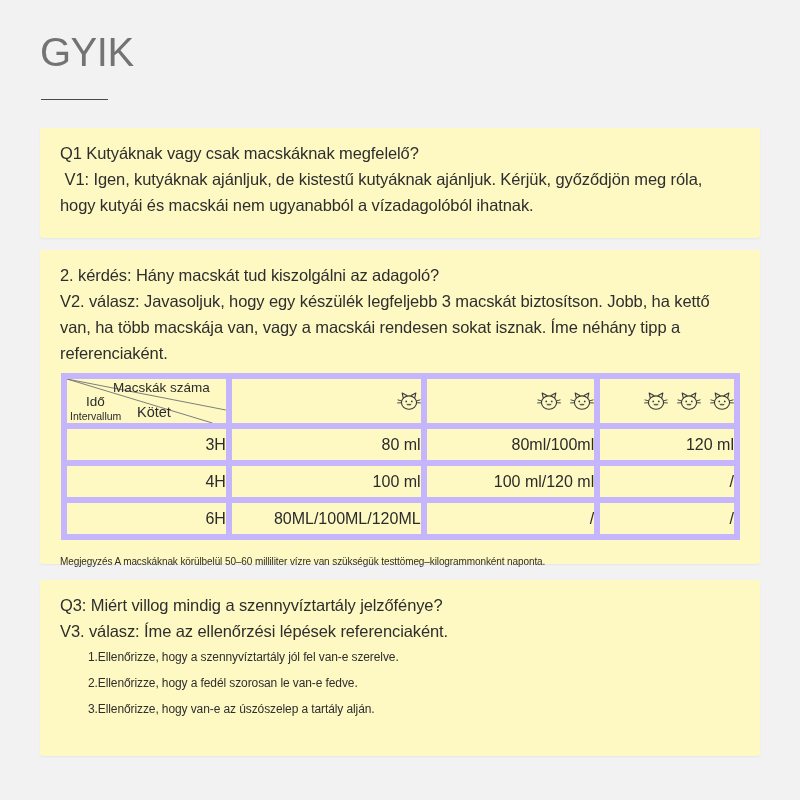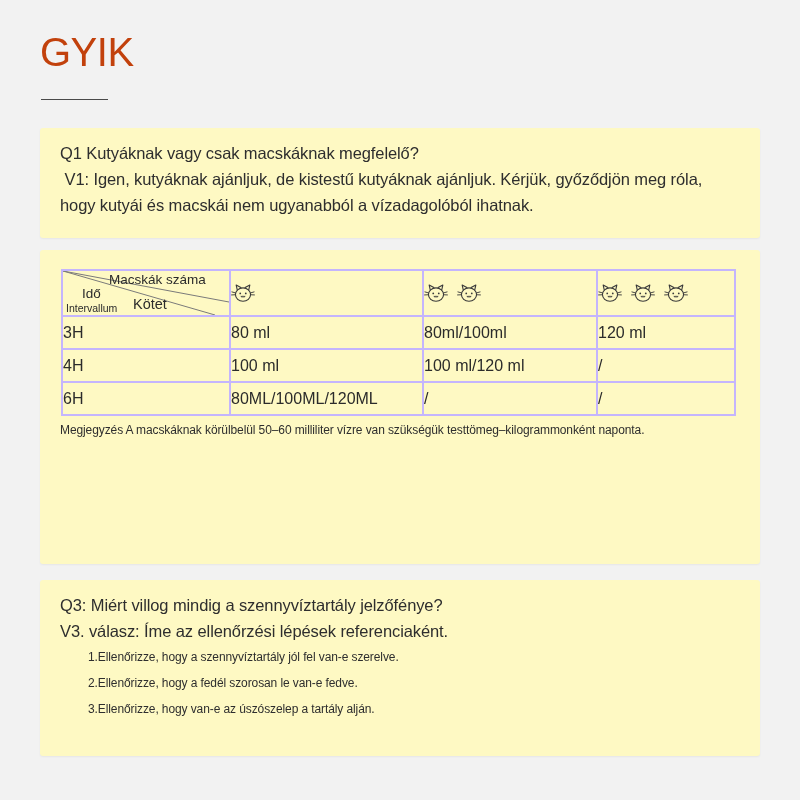--- a/index.html
+++ b/index.html
@@ -7,21 +7,21 @@
     width:800px; height:800px;
     background:#f2f2f2;
     font-family:"Liberation Sans", sans-serif;
     color:#2e2e2e;
     overflow:hidden;
   }
   .page { position:relative; width:800px; height:800px; }
 
   .page-title {
     position:absolute; left:40px; top:30px;
-    font-size:40px; font-weight:500; color:#c2410c;
+    font-size:40px; font-weight:500; color:#737373;
     letter-spacing:-0.5px; margin:0;
   }
   .title-rule {
     position:absolute; left:41px; top:99px;
     width:67px; height:1px; background:#4a4a4a;
   }
 
   .card {
     position:absolute; left:40px; width:720px;
     background:#fef9c3; border-radius:3px;
@@ -39,21 +39,21 @@
 
   .steps { margin-left:28px; }
   .step { font-size:12px; line-height:26px; letter-spacing:-0.1px; }
 
   
   table.dosage {
     border-collapse:collapse; margin:7px 0 0 1px;
     table-layout:fixed;
   }
   table.dosage td {
-    border:2px solid #c4b5fd; text-align:left;
+    border:6px solid #c4b5fd; text-align:right;
     font-size:16px; color:#2b2b2b; padding:0;
     height:31px; overflow:hidden;
   }
   table.dosage { border:1.5px solid #4d4d4d; }
   td.col-time   { width:166px; }
   td.col-one    { width:191px; }
   td.col-two    { width:172px; }
   td.col-three  { width:136px;margin-top:22px; }
   tr.header-row td { height:44px; }
 
@@ -64,38 +64,40 @@
   .corner-cell span { position:absolute; white-space:nowrap; color:#2b2b2b; }
   .c-top   { top:1px;   left:46px; font-size:13.5px; }
   .c-ido   { top:15px;  left:19px; font-size:13.5px; }
   .c-int   { bottom:1px;left:3px;  font-size:10.5px; }
   .c-kotet { bottom:3px;left:70px; font-size:14.5px; }
 
   .cats { display:inline-flex; gap:9px; align-items:center; vertical-align:middle; }
   .cats svg { display:block; }
 
   .table-note {
-    margin-top:4px; font-size:12px; line-height:20px;
+    margin-top:12px; font-size:10px; line-height:20px;
     letter-spacing:-0.1px; color:#2e2e2e; max-width:698px;
   }
 </style>
 </head>
 <body>
 
 <div class="page">
 
   <h1 class="page-title">GYIK</h1>
   <div class="title-rule"></div>
 
   <section class="card card-1">
     <div class="q-line">Q1 Kutyáknak vagy csak macskáknak megfelelő?</div>
     <div class="a-line"> V1: Igen, kutyáknak ajánljuk, de kistestű kutyáknak ajánljuk. Kérjük, győződjön meg róla, hogy kutyái és macskái nem ugyanabból a vízadagolóból ihatnak.</div>
   </section>
 
   <section class="card card-2">
+    <div class="q-line">2. kérdés: Hány macskát tud kiszolgálni az adagoló?</div>
+    <div class="a-line">V2. válasz: Javasoljuk, hogy egy készülék legfeljebb 3 macskát biztosítson. Jobb, ha kettő van, ha több macskája van, vagy a macskái rendesen sokat isznak. Íme néhány tipp a referenciaként.</div>
 
     <table class="dosage">
       <tbody>
           <tr class="header-row">
         <td class="col-time corner-cell">
           <svg class="diag" viewBox="0 0 166 44" preserveAspectRatio="none">
             <line x1="0" y1="0" x2="166" y2="31" stroke="#7a7a7a" stroke-width="1"></line>
             <line x1="0" y1="0" x2="152" y2="44" stroke="#7a7a7a" stroke-width="1"></line>
           </svg>
           <span class="c-top">Macskák száma</span>

